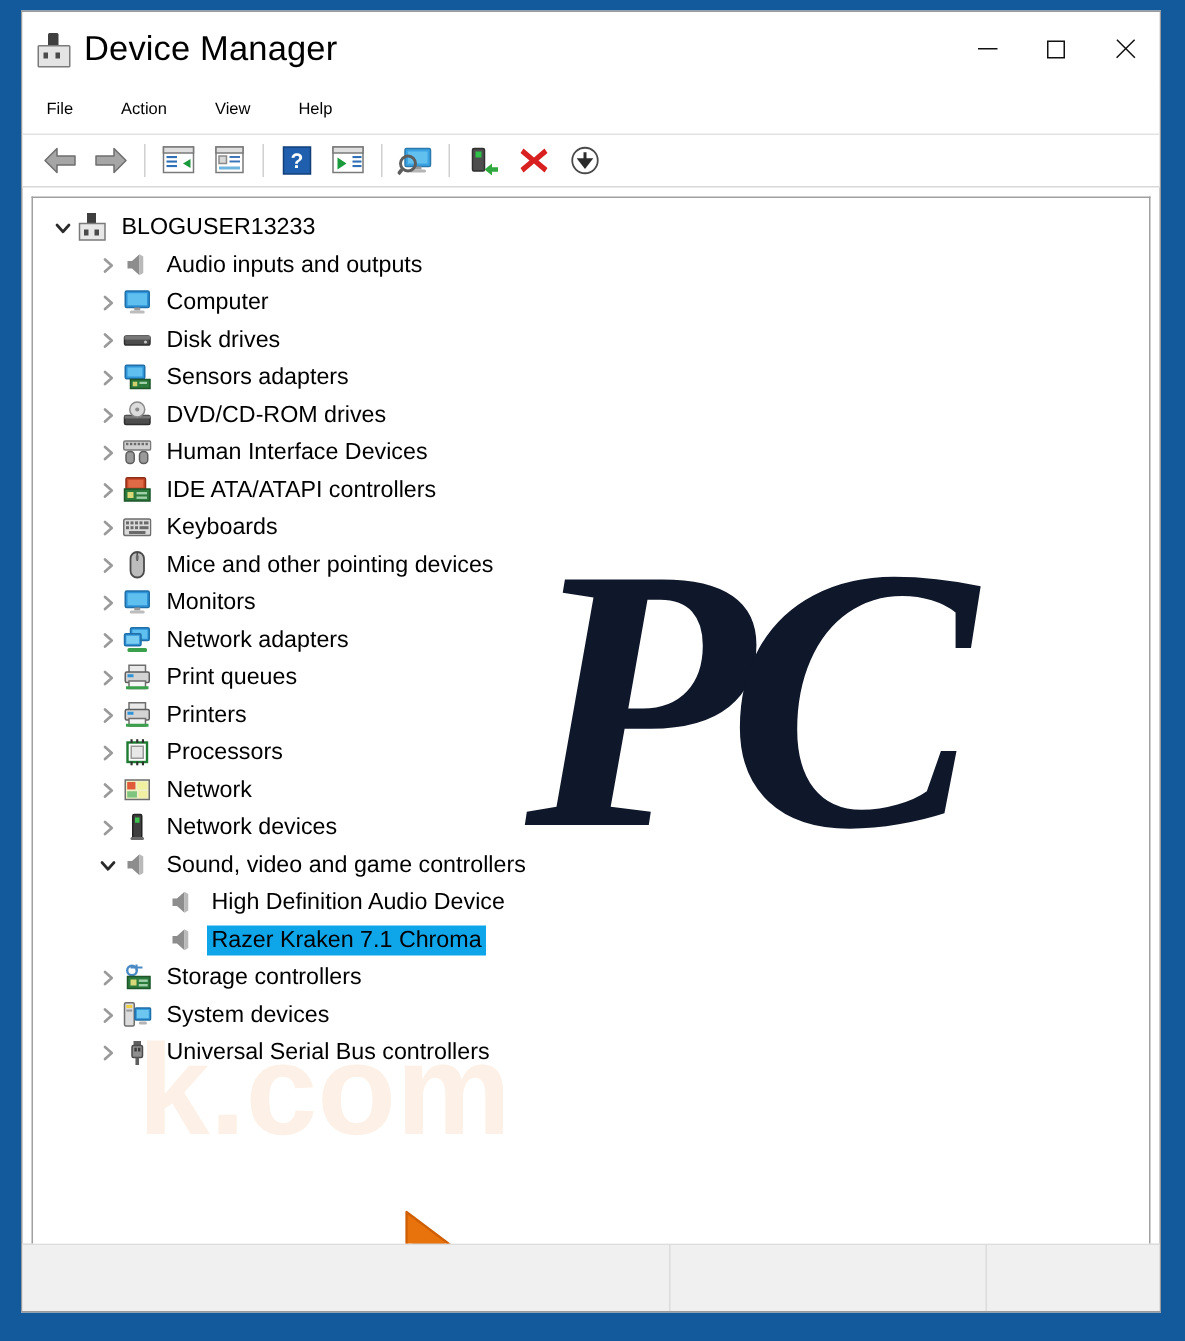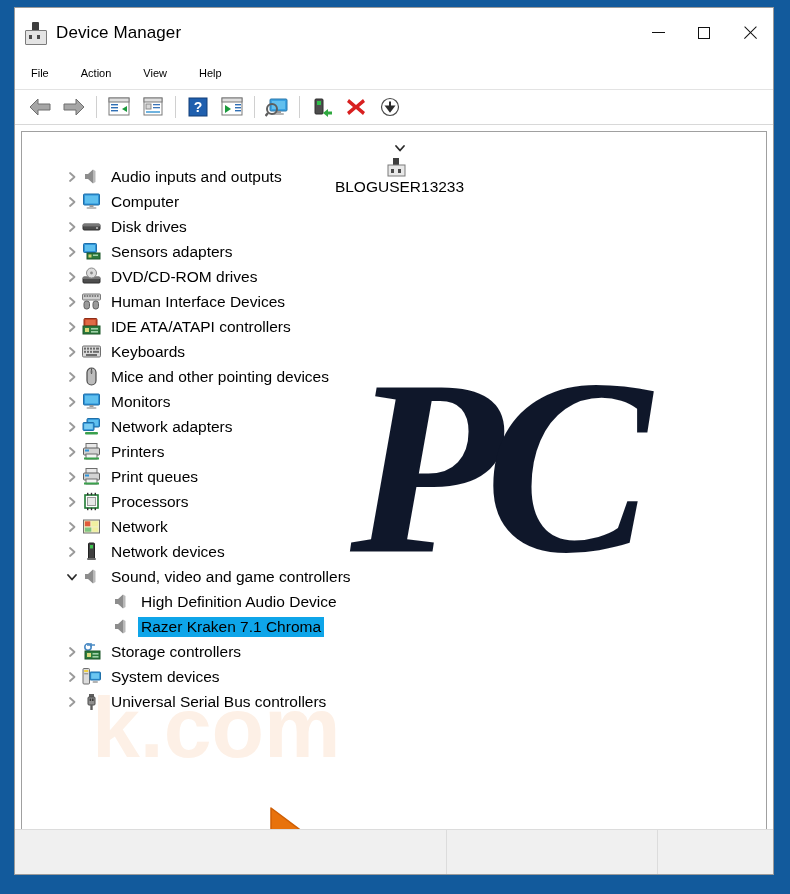--- a/index.html
+++ b/index.html
@@ -40,21 +40,21 @@
   .app-icon .plug-hole1,.app-icon .plug-hole2{
     position:absolute;top:13px;width:3px;height:4px;background:#4a4a4a;
   }
   .app-icon .plug-hole1{left:5px;}
   .app-icon .plug-hole2{left:13px;}
   .app-icon .plug-prong{
     position:absolute;left:8px;top:0px;width:7px;height:10px;
     background:#3f3f3f;border-radius:1px;
   }
   .title-text{
-    font-size:17px;color:#000000;letter-spacing:0.1px;
+    font-size:23px;color:#000000;letter-spacing:0.1px;
   }
   .winbtns{
     position:absolute;right:0;top:0;height:49px;display:flex;
   }
   .winbtn{
     width:46px;height:49px;display:flex;align-items:center;justify-content:center;
     cursor:default;
   }
   .gl-min{display:block;width:13px;height:1px;background:#111;}
   .gl-max{display:block;width:12px;height:12px;border:1px solid #111;box-sizing:border-box;}
@@ -132,21 +132,21 @@
     width:20px;height:25px;flex:0 0 20px;display:flex;align-items:center;justify-content:center;
     margin-right:7px;
   }
   .label{
     font-size:15.5px;color:#000000;white-space:nowrap;
     padding:1px 3px;border-radius:0;
   }
   .row.selected .label{
     background:#0ea5e9;
   }
-  .row.lvl0{padding-left:11px;flex-direction:column;}
+  .row.lvl0{padding-left:11px;}
   .row.lvl1{padding-left:41px;}
   .row.lvl2{padding-left:71px;}
   
   .cursor{
     position:absolute;left:243px;top:672px;width:70px;height:74px;
     pointer-events:none;
   }
   
   .statusbar{
     flex:0 0 44px;height:44px;
@@ -513,38 +513,38 @@
               </span>
               <span class="ticon">
                 <svg width="19" height="19" viewBox="0 0 19 19">
                   <rect x="4" y="1.5" width="11" height="5" fill="#e9e9e9" stroke="#6e6e6e"></rect>
                   <rect x="1.5" y="6" width="16" height="7" rx="1" fill="#d3d3d3" stroke="#5e5e5e"></rect>
                   <rect x="3" y="7.5" width="4" height="2" fill="#2f93d8"></rect>
                   <rect x="4" y="12" width="11" height="5" fill="#f5f5f5" stroke="#6e6e6e"></rect>
                   <rect x="2" y="15.5" width="15" height="2" fill="#3aa04c"></rect>
                 </svg>
               </span>
-              <span class="label">Printers</span>
+              <span class="label">Print queues</span>
             </div>
             <div class="row lvl1">
               <span class="chev">
                 <svg width="12" height="12" viewBox="0 0 12 12">
                   <path d="M4,2 L8.5,6 L4,10" fill="none" stroke="#9a9a9a" stroke-width="1.8" stroke-linecap="round" stroke-linejoin="round"></path>
                 </svg>
               </span>
               <span class="ticon">
                 <svg width="19" height="19" viewBox="0 0 19 19">
                   <rect x="4" y="1.5" width="11" height="5" fill="#e9e9e9" stroke="#6e6e6e"></rect>
                   <rect x="1.5" y="6" width="16" height="7" rx="1" fill="#d3d3d3" stroke="#5e5e5e"></rect>
                   <rect x="3" y="7.5" width="4" height="2" fill="#2f93d8"></rect>
                   <rect x="4" y="12" width="11" height="5" fill="#f5f5f5" stroke="#6e6e6e"></rect>
                   <rect x="2" y="15.5" width="15" height="2" fill="#3aa04c"></rect>
                 </svg>
               </span>
-              <span class="label">Print queues</span>
+              <span class="label">Printers</span>
             </div>
             <div class="row lvl1">
               <span class="chev">
                 <svg width="12" height="12" viewBox="0 0 12 12">
                   <path d="M4,2 L8.5,6 L4,10" fill="none" stroke="#9a9a9a" stroke-width="1.8" stroke-linecap="round" stroke-linejoin="round"></path>
                 </svg>
               </span>
               <span class="ticon">
                 <svg width="19" height="19" viewBox="0 0 19 19">
                   <rect x="3" y="3" width="13" height="13" fill="#ffffff" stroke="#1f7a32" stroke-width="1.6"></rect>

